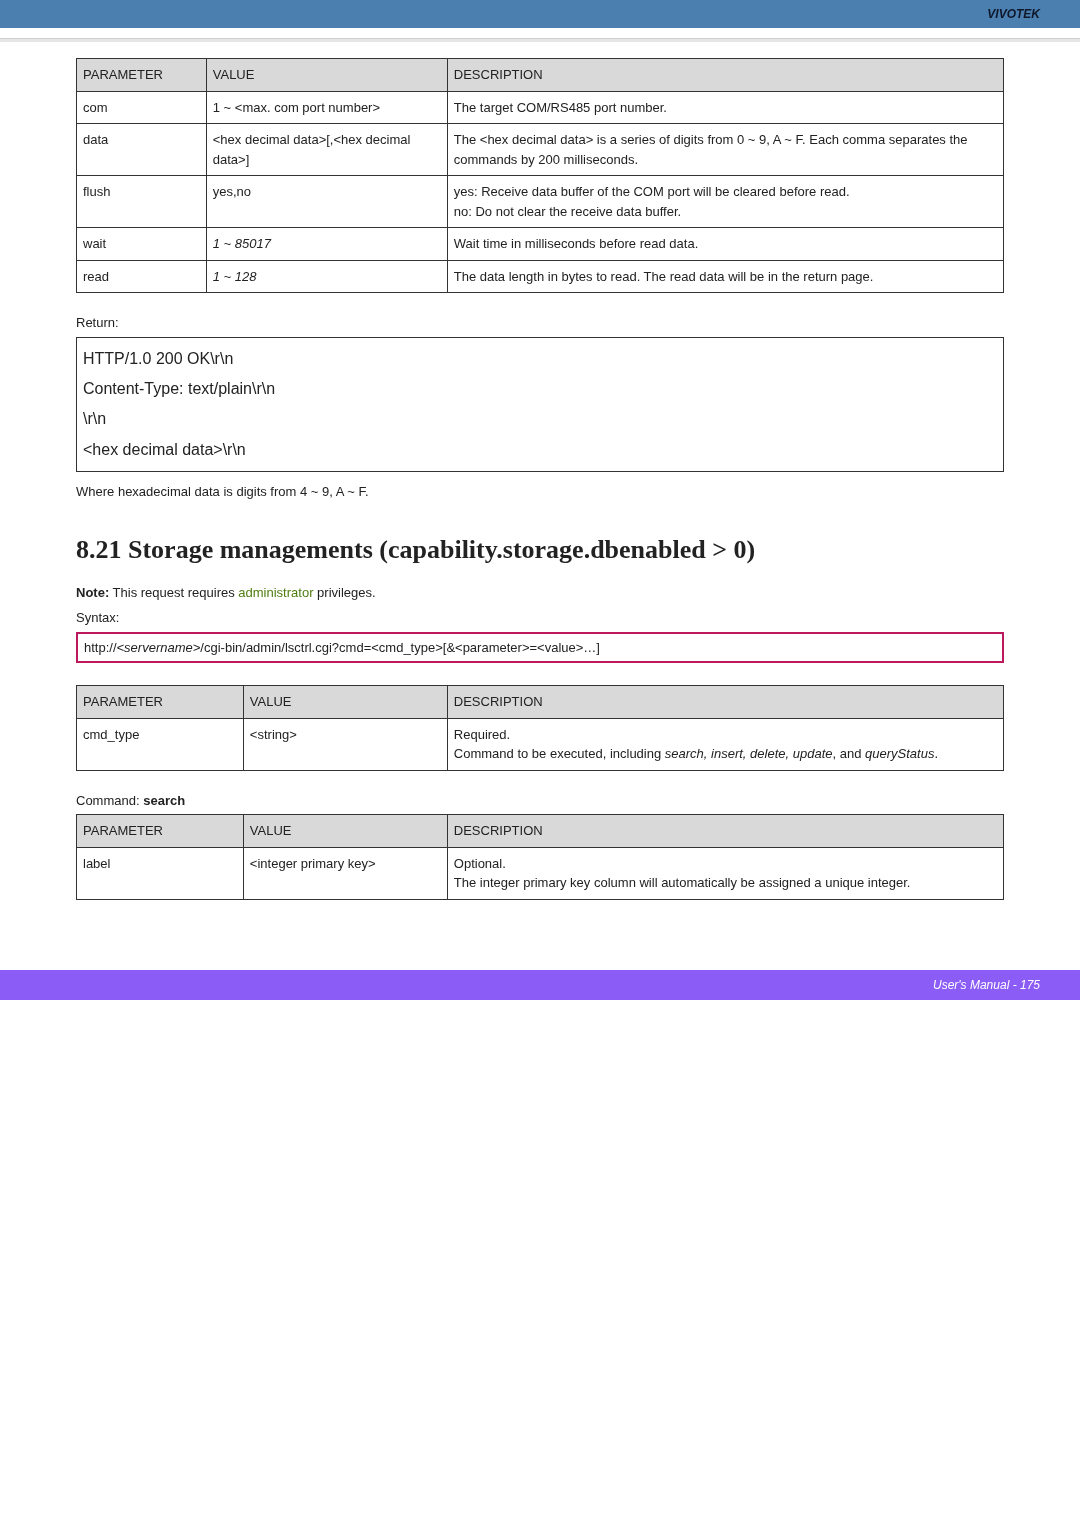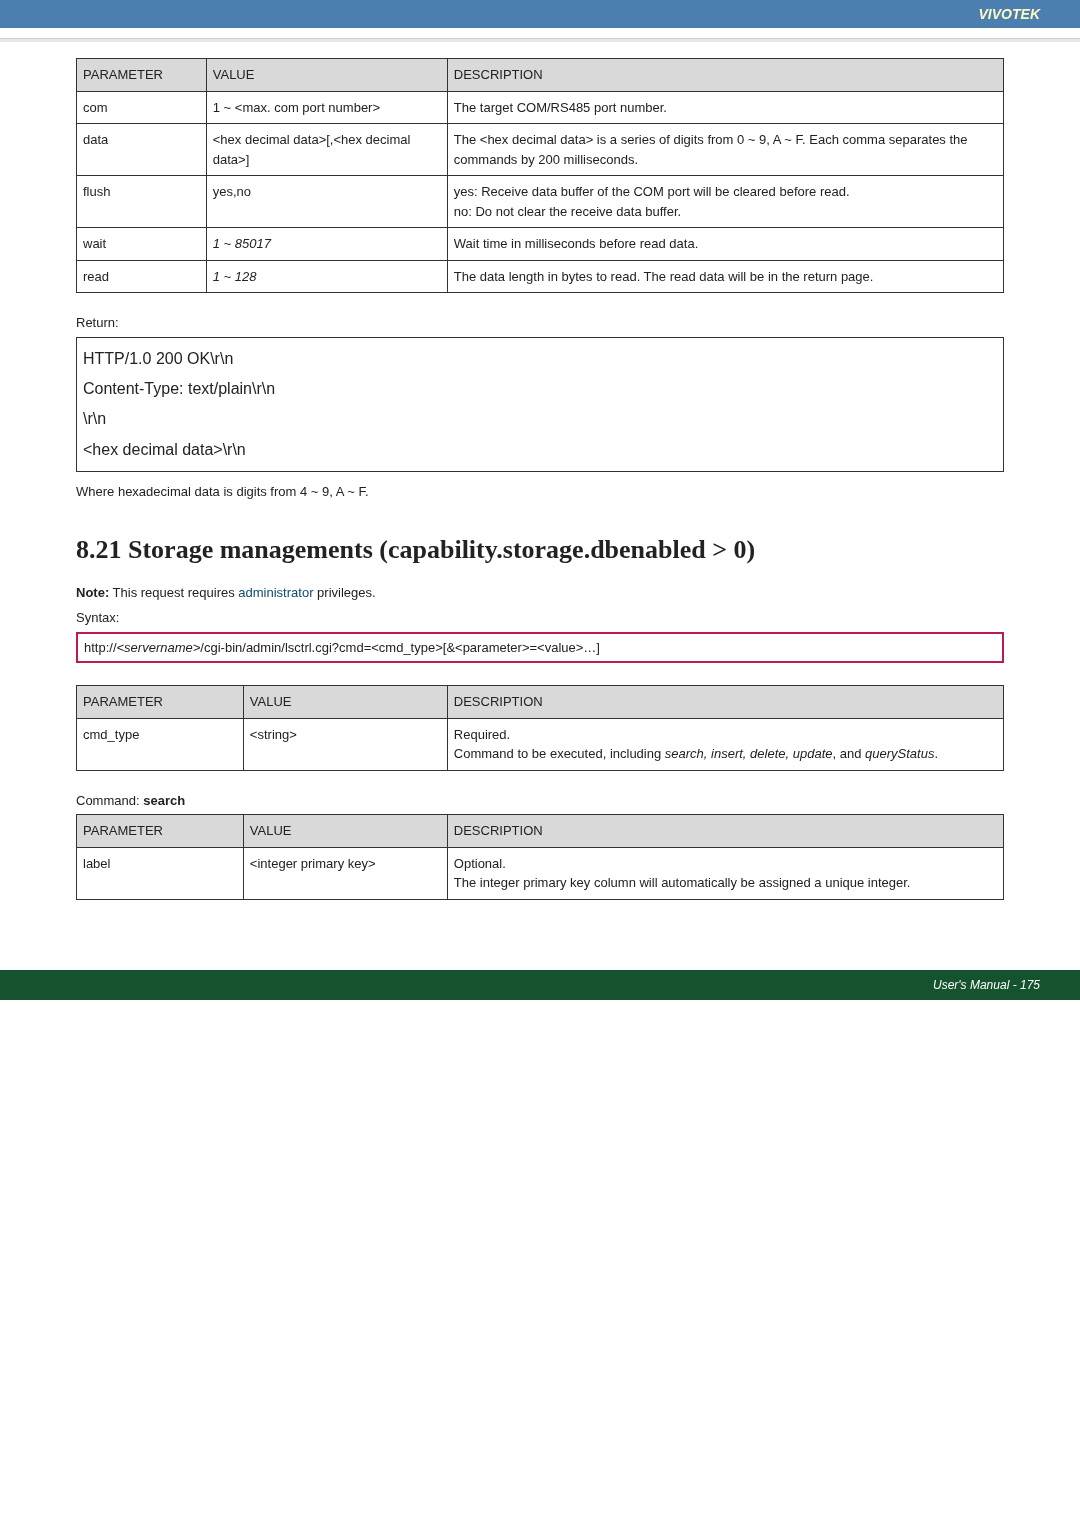--- a/index.html
+++ b/index.html
@@ -14,21 +14,21 @@
   }
   .top-banner {
     height: 28px;
     background: #4a7fb0;
     display: flex;
     justify-content: flex-end;
     align-items: center;
     padding-right: 40px;
     margin-bottom: 10px;
   }
-  .top-banner span { color: #fef9c3; font-style: italic; font-weight: bold; font-size: 14px; }
+  .top-banner span { color: #0f172a; font-style: italic; font-weight: bold; font-size: 12px; }
   .header-stripe {
     height: 4px;
     background: #e6e6e6;
     border-top: 1px solid #d0d0d0;
     margin-bottom: 16px;
   }
   .content { padding: 0 76px 40px 76px; }
   table.param-table {
     width: 100%;
     border-collapse: collapse;
@@ -59,34 +59,34 @@
   }
   .note-line { margin-bottom: 20px; }
   h2.section {
     font-family: "Times New Roman", serif;
     font-size: 26px;
     font-weight: bold;
     margin: 28px 0 14px 0;
   }
   .note { margin-bottom: 6px; }
   .note b { font-weight: bold; }
-  .admin { color: #0c4a6e; }
+  .admin { color: #4d7c0f; }
   .method { margin-bottom: 22px; }
   .syntax-label { margin-bottom: 4px; }
   .syntax-box {
     border: 2px solid #be185d;
     padding: 4px 6px;
     margin-bottom: 22px;
     font-size: 13px;
   }
   .desc-line { margin-bottom: 18px; }
   .cmd-label { margin: 18px 0 4px 0; }
   .italic { font-style: italic; }
   .footer {
-    background: #14532d;
+    background: #8b5cf6;
     color: #fff;
     font-style: italic;
     font-size: 12px;
     text-align: right;
     padding: 6px 40px;
     margin-top: 30px;
   }
 </style>
 </head>
 <body>

